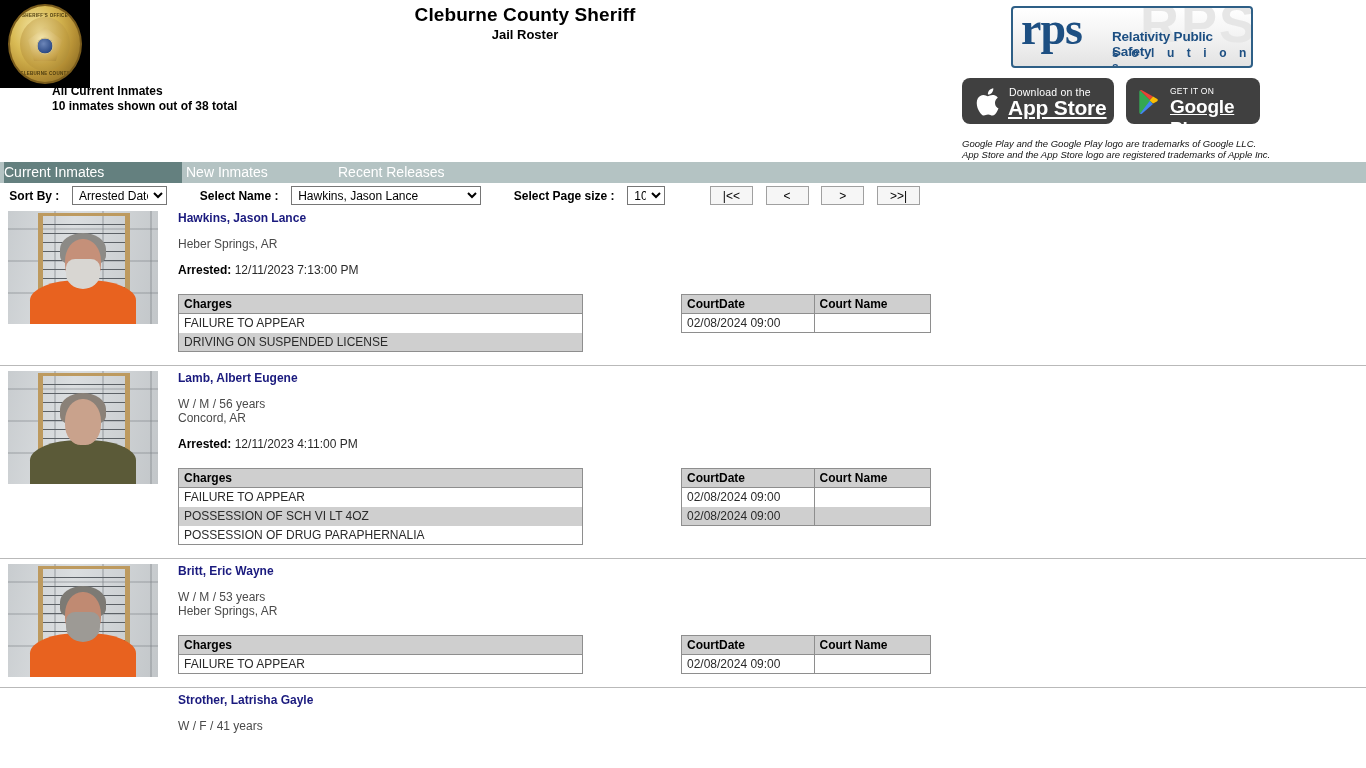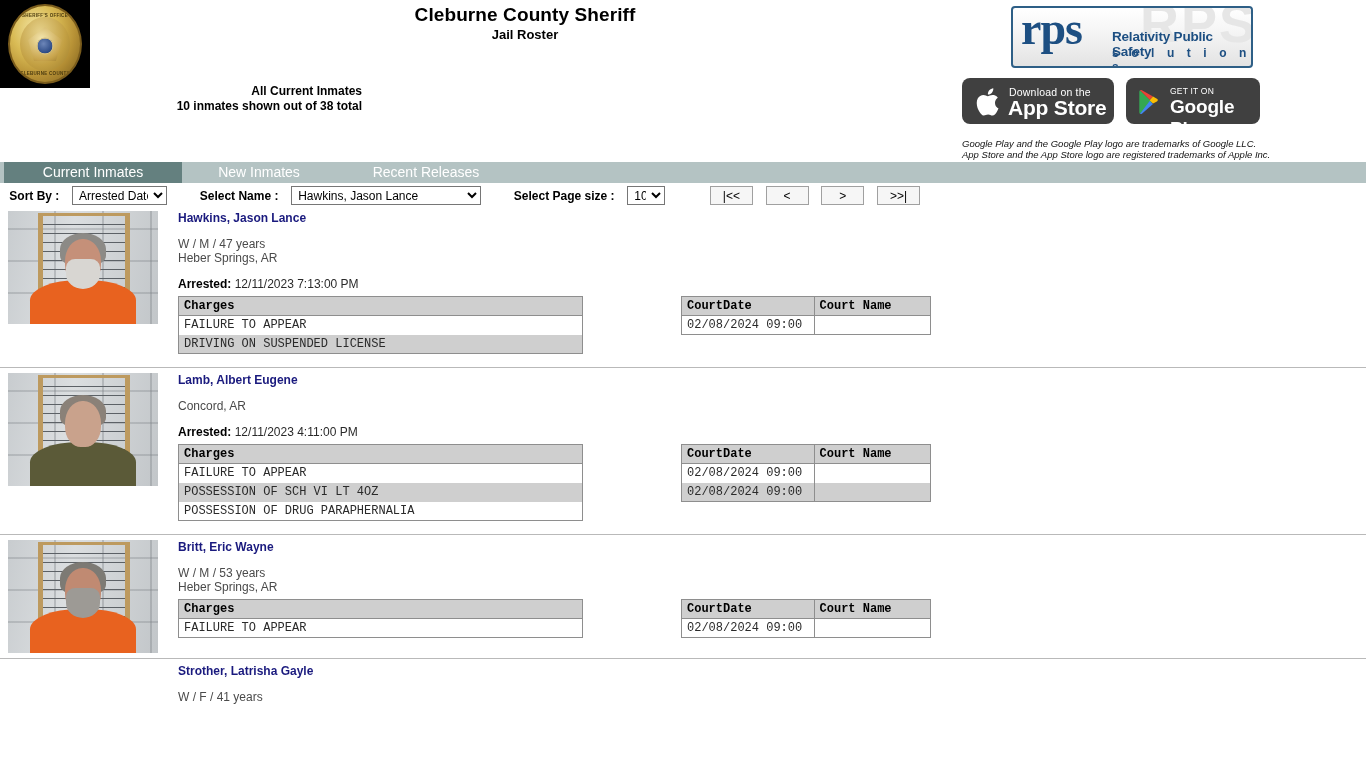--- a/index.html
+++ b/index.html
@@ -101,21 +101,21 @@
     font-size: 13px;
     font-weight: bold;
     line-height: 17px;
   }
 
   .count-block {
     position: absolute;
     left: 52px;
     top: 84px;
     width: 310px;
-    text-align: right;
+    text-align: left;
     font-size: 12px;
     font-weight: bold;
     line-height: 15px;
   }
 
   
   .rps-box {
     position: absolute;
     left: 1011px;
     top: 6px;
@@ -177,20 +177,21 @@
   .store-google { left: 1126px; top: 78px; width: 134px; }
   .store-badge .sb-small {
     position: absolute;
     font-size: 9px;
     letter-spacing: .2px;
   }
   .store-badge .sb-big {
     position: absolute;
     font-weight: bold;
     letter-spacing: -.2px;
+    text-decoration: underline;
   }
   .store-apple .sb-small { left: 47px; top: 8px; font-size: 10.5px; }
   .store-apple .sb-big { left: 46px; top: 18px; font-size: 21px; }
   .store-google .sb-small { left: 44px; top: 8px; font-size: 8.5px; }
   .store-google .sb-big { left: 44px; top: 18px; font-size: 19px; }
   .apple-glyph {
     position: absolute;
     left: 14px; top: 9px;
     width: 26px; height: 30px;
     color: #fff;
@@ -217,21 +218,20 @@
     position: relative;
     width: 1366px;
     height: 21px;
     background: #b4c3c3;
   }
   .tab {
     position: absolute;
     top: 0;
     height: 21px;
     line-height: 21px;
-    text-align: center;
     font-size: 14px;
     color: #ffffff;
     cursor: pointer;
     user-select: none;
   }
   .tab.active { background: #64807f; }
   .tab-0 { left: 4px; width: 178px; }
   .tab-1 { left: 186px; width: 146px; }
   .tab-2 { left: 338px; width: 176px; }
 
@@ -361,23 +361,22 @@
   .arrested {
     margin-top: 12px;
     font-size: 12px;
     line-height: 14px;
     color: #2a2a2a;
   }
   .arrested b { color: #000; text-align: center; }
 
   .tables {
     position: relative;
-    margin-top: 5px;
+    margin-top: 17px;
     height: 1px;
-    font-family: Liberation Mono, monospace;
   }
   table.grid {
     border-collapse: collapse;
     border: 1px solid #8e8e8e;
     font-size: 12px;
     table-layout: fixed;
   }
   table.grid th {
     background: #cfcfcf;
     font-weight: bold;
@@ -503,21 +502,21 @@
 <div class="records" id="records-root">
     <div class="record">
       <div class="mug">
         <div class="mug-wall"></div>
         <div class="mug-board"></div>
         <div class="mug-body" style="width:106px;height:44px;background:#e8621f;"></div>
         <div class="mug-hair" style="top:22px;width:46px;height:32px;background:#8c8a86;"></div>
         <div class="mug-head" style="top:28px;width:36px;height:46px;background:#c59079;"></div>
         <div class="mug-beard" style="top:48px;width:34px;height:30px;background:#d8d6d2;"></div>
       </div>
-      <div class="info"><div class="inmate-name">Hawkins, Jason Lance</div><div class="demo">W / M / 47 years</div><div class="demo">Heber Springs, AR</div><div class="arrested"><b>Arrested:</b> 12/11/2023 7:13:00 PM</div><div class="tables" style="height: 63px;">
+      <div class="info"><div class="inmate-name">Hawkins, Jason Lance</div><div class="demo">Heber Springs, AR</div><div class="arrested"><b>Arrested:</b> 12/11/2023 7:13:00 PM</div><div class="tables" style="height: 63px;">
           <table class="grid charges-table">
             <tbody>
               <tr>
                 <th>Charges</th>
               </tr>
               <tr class="norm">
                 <td>FAILURE TO APPEAR</td>
               </tr>
               <tr class="alt">
                 <td>DRIVING ON SUSPENDED LICENSE</td>
@@ -539,21 +538,21 @@
         </div></div>
     </div>
     <div class="record">
       <div class="mug">
         <div class="mug-wall"></div>
         <div class="mug-board"></div>
         <div class="mug-body" style="width:106px;height:44px;background:#5b5a38;"></div>
         <div class="mug-hair" style="top:22px;width:46px;height:32px;background:#8a8178;"></div>
         <div class="mug-head" style="top:28px;width:36px;height:46px;background:#c9a28c;"></div>
       </div>
-      <div class="info"><div class="inmate-name">Lamb, Albert Eugene</div><div class="demo">Concord, AR</div><div class="arrested"><b>Arrested:</b> 12/11/2023 4:11:00 PM</div><div class="tables" style="height: 82px;">
+      <div class="info"><div class="inmate-name">Lamb, Albert Eugene</div><div class="demo">W / M / 56 years</div><div class="demo">Concord, AR</div><div class="arrested"><b>Arrested:</b> 12/11/2023 4:11:00 PM</div><div class="tables" style="height: 82px;">
           <table class="grid charges-table">
             <tbody>
               <tr>
                 <th>Charges</th>
               </tr>
               <tr class="norm">
                 <td>FAILURE TO APPEAR</td>
               </tr>
               <tr class="alt">
                 <td>POSSESSION OF SCH VI LT 4OZ</td>

